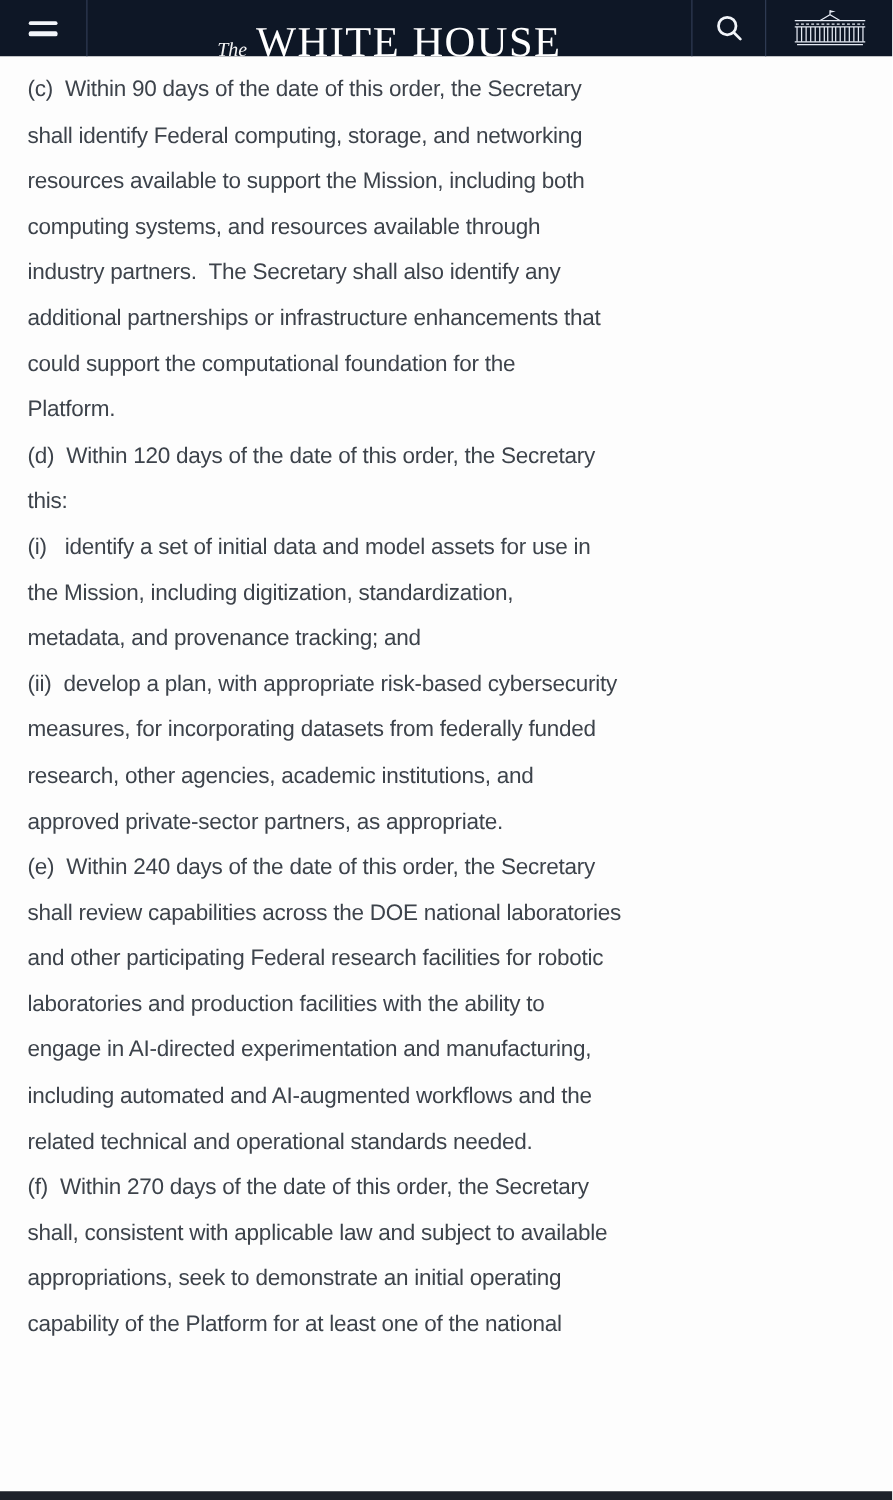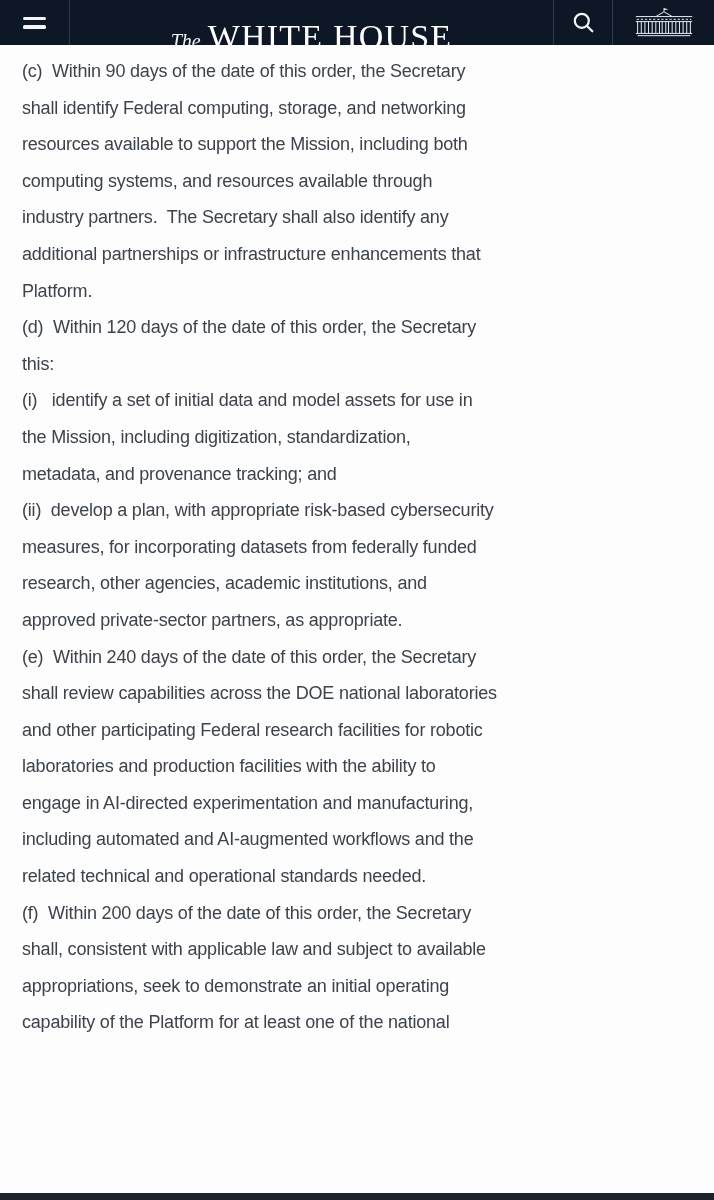--- a/index.html
+++ b/index.html
@@ -58,21 +58,21 @@
     justify-content: center;
     gap: 7px;
     color: #ffffff;
     text-decoration: none;
     cursor: pointer;
     user-select: none;
   }
   .logo-the {
     font-family: "Liberation Serif", "DejaVu Serif", serif;
     font-style: italic;
-    font-size: 20px;
+    font-size: 16px;
     opacity: 0.95;
     margin-top: 40px;
   }
   .logo-main {
     font-family: "Liberation Serif", "DejaVu Serif", serif;
     font-size: 34px;
     letter-spacing: 1.2px;
     font-weight: 400;
   }
 
@@ -172,20 +172,21 @@
 
   <main class="doc-body">
     <div>
         <div class="para">
           <div class="line">(c)  Within 90 days of the date of this order, the Secretary</div>
           <div class="line">shall identify Federal computing, storage, and networking</div>
           <div class="line">resources available to support the Mission, including both</div>
           <div class="line">computing systems, and resources available through</div>
           <div class="line">industry partners.  The Secretary shall also identify any</div>
           <div class="line">additional partnerships or infrastructure enhancements that</div>
+          <div class="line">could support the computational foundation for the</div>
           <div class="line">Platform.</div>
         </div>
         <div class="para">
           <div class="line">(d)  Within 120 days of the date of this order, the Secretary</div>
           <div class="line">this:</div>
         </div>
         <div class="para">
           <div class="line">(i)   identify a set of initial data and model assets for use in</div>
           <div class="line">the Mission, including digitization, standardization,</div>
           <div class="line">metadata, and provenance tracking; and</div>
@@ -199,21 +200,21 @@
         <div class="para">
           <div class="line">(e)  Within 240 days of the date of this order, the Secretary</div>
           <div class="line">shall review capabilities across the DOE national laboratories</div>
           <div class="line">and other participating Federal research facilities for robotic</div>
           <div class="line">laboratories and production facilities with the ability to</div>
           <div class="line">engage in AI-directed experimentation and manufacturing,</div>
           <div class="line">including automated and AI-augmented workflows and the</div>
           <div class="line">related technical and operational standards needed.</div>
         </div>
         <div class="para">
-          <div class="line">(f)  Within 200 days of the date of this order, the Secretary</div>
+          <div class="line">(f)  Within 270 days of the date of this order, the Secretary</div>
           <div class="line">shall, consistent with applicable law and subject to available</div>
           <div class="line">appropriations, seek to demonstrate an initial operating</div>
           <div class="line">capability of the Platform for at least one of the national</div>
         </div>
       </div>
   </main>
 
   <div class="bottom-bar"></div>
 
 </div>

